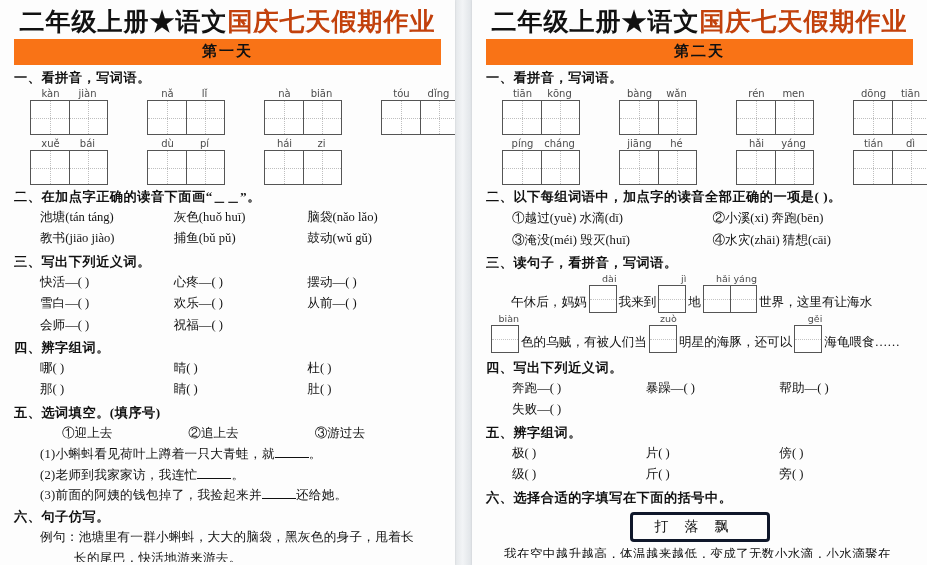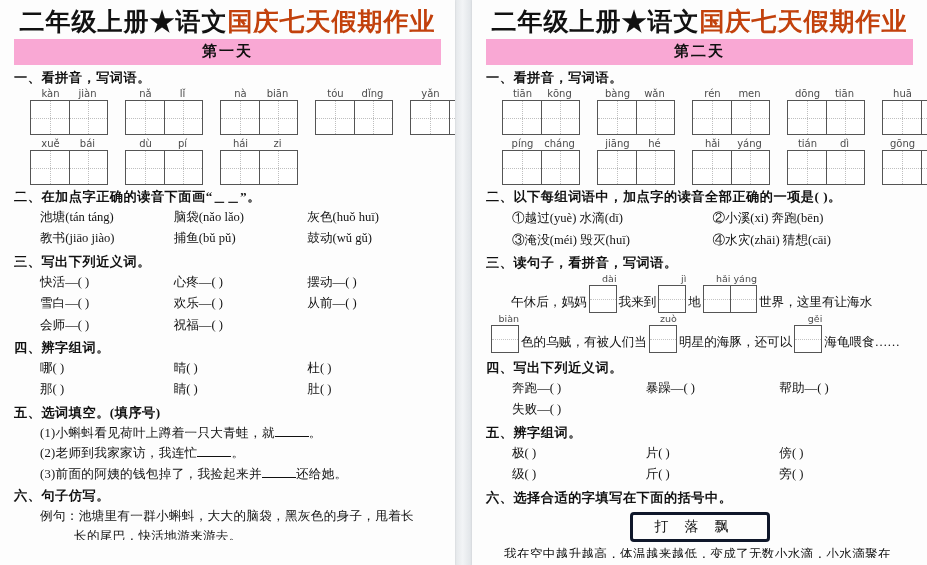--- a/index.html
+++ b/index.html
@@ -20,32 +20,32 @@
   .inner{padding:4px 14px 0 14px;}
 
   
   .title{
     text-align:center;font-size:25px;font-weight:bold;letter-spacing:1px;
     line-height:1.12;white-space:nowrap;margin:4px 0 3px 0;
   }
   .title .blk{color:#111;}
   .title .red{color:#c2410c;}
   .daybar{
-    background:#f9a8d4;text-align:center;
+    background:#f97316;text-align:center;
     font-size:15px;font-weight:bold;padding:3px 0 4px 0;
     letter-spacing:2px;margin:0 0 4px 0;
   }
 
   
   .q{font-size:13.2px;font-weight:bold;margin:3px 0 1px 0;letter-spacing:.5px;}
   .ind{margin-left:26px;}
   .line{font-size:12.6px;line-height:1.62;letter-spacing:.3px;}
 
   
-  .py-row{display:flex;margin:1px 0 3px 0;padding-left:16px;}
+  .py-row{display:flex;margin:1px 0 3px 0;padding-left:16px;gap:22px;}
   .py-grp{margin-right:17px;}
   .py-lab{display:flex;justify-content:space-around;
     font-family:"DejaVu Sans","Liberation Sans",sans-serif;
     font-size:10px;color:#4b4b4b;margin-bottom:1px;padding:0 2px;}
   .py-lab span{flex:1;text-align:center;white-space:nowrap;}
   .tz{display:flex;border:1px solid #555;height:33px;width:76px;background:#fff;}
   .tz .cell{
     flex:1;position:relative;border-right:1px solid #555;
   }
   .tz .cell:last-child{border-right:none;}
@@ -177,22 +177,22 @@
           <div class="tz">
               <div class="cell"></div>
               <div class="cell"></div>
             </div>
         </div>
       </div>
 
       <div class="q">二、在加点字正确的读音下面画“＿＿”。</div>
       <div class="grid3">
         <div>池塘(tán  táng)</div>
+        <div>灰色(huǒ  huī)</div>
         <div>脑袋(nǎo  lǎo)</div>
-        <div>灰色(huǒ  huī)</div>
       </div>
       <div class="grid3">
         <div>教书(jiāo  jiào)</div>
         <div>捕鱼(bǔ  pǔ)</div>
         <div>鼓动(wǔ  gǔ)</div>
       </div>
 
       <div class="q">三、写出下列近义词。</div>
       <div class="grid3">
         <div>快活—(        )</div>
@@ -216,20 +216,25 @@
         <div>晴(        )</div>
         <div>杜(        )</div>
       </div>
       <div class="grid3">
         <div>那(        )</div>
         <div>睛(        )</div>
         <div>肚(        )</div>
       </div>
 
       <div class="q">五、选词填空。(填序号)</div>
+      <div class="grid3" style="padding-left:48px;">
+        <div>①迎上去</div>
+        <div>②追上去</div>
+        <div>③游过去</div>
+      </div>
       <div class="line ind"><span>(1)小蝌蚪看见荷叶上蹲着一只大青蛙，就</span><span class="blank"></span><span>。</span></div>
       <div class="line ind"><span>(2)老师到我家家访，我连忙</span><span class="blank"></span><span>。</span></div>
       <div class="line ind"><span>(3)前面的阿姨的钱包掉了，我捡起来并</span><span class="blank"></span><span>还给她。</span></div>
 
       <div class="q">六、句子仿写。</div>
       <div class="line ind">例句：池塘里有一群小蝌蚪，大大的脑袋，黑灰色的身子，甩着长</div>
       <div class="line ind cut" style="margin-left:60px;">长的尾巴，快活地游来游去。</div>
     </div>
   </div>
 

